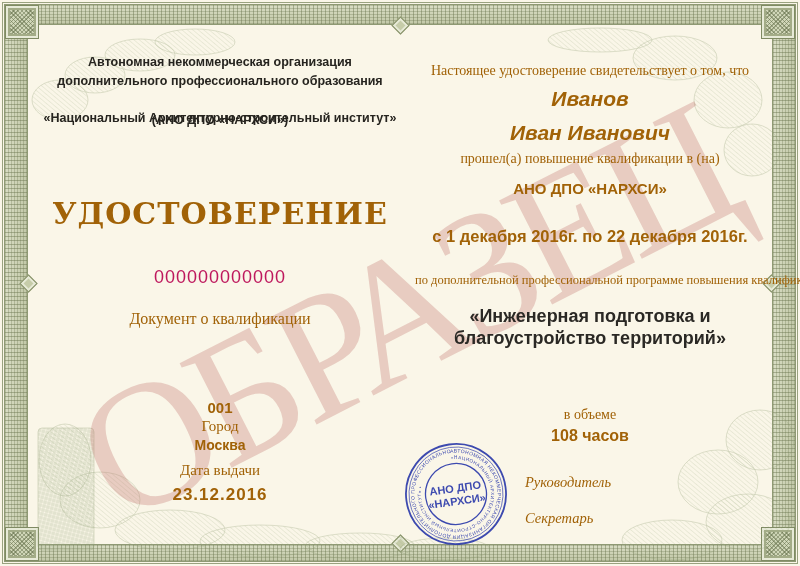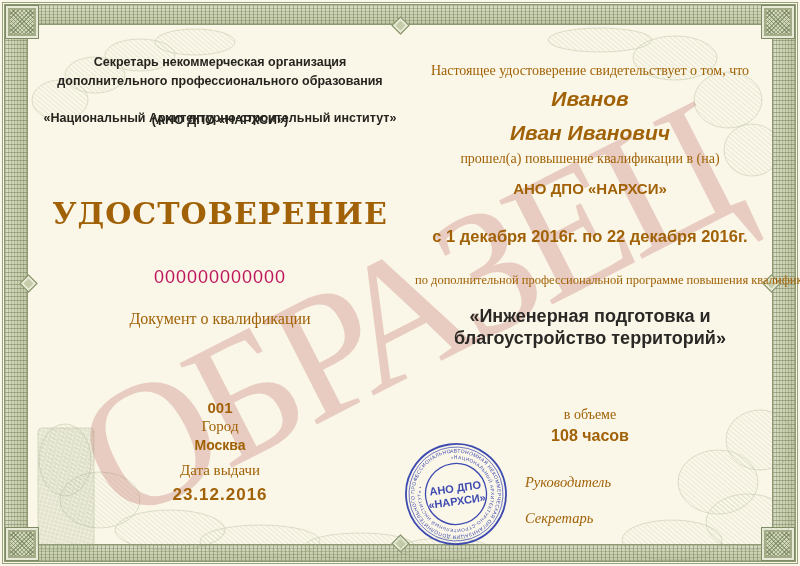--- a/index.html
+++ b/index.html
@@ -115,21 +115,21 @@
       <ellipse cx="260" cy="541" rx="60" ry="16"></ellipse>
         <ellipse cx="360" cy="546" rx="55" ry="13"></ellipse>
       <ellipse cx="445" cy="549" rx="45" ry="11"></ellipse>
         <ellipse cx="65" cy="460" rx="26" ry="36"></ellipse>
     </g>
     <rect x="38" y="428" width="56" height="122" rx="4" fill="url(#xhatch)" stroke="#93a178" stroke-width="0.6" opacity="0.55"></rect>
   </svg>
 
   <div class="watermark">ОБРАЗЕЦ</div>
 
-  <div class="tb lcol org-line" style="top:55px;">Секретарь некоммерческая организация</div>
+  <div class="tb lcol org-line" style="top:55px;">Автономная некоммерческая организация</div>
   <div class="tb lcol org-line" style="top:74px;">дополнительного профессионального образования</div>
   <div class="tb lcol org-line" style="top:111px;white-space:nowrap;">«Национальный Архитектурно-строительный институт»</div>
   <div class="tb lcol org-line" style="top:113px;">(АНО ДПО «НАРХСИ»)</div>
 
   <div class="tb lcol title" style="top:196px;">УДОСТОВЕРЕНИЕ</div>
   <div class="tb lcol serial" style="top:267px;">000000000000</div>
   <div class="tb lcol doc-type" style="top:310px;">Документ о квалификации</div>
 
   <div class="tb lcol val-sm" style="top:399px;">001</div>
   <div class="tb lcol lab" style="top:418px;">Город</div>

